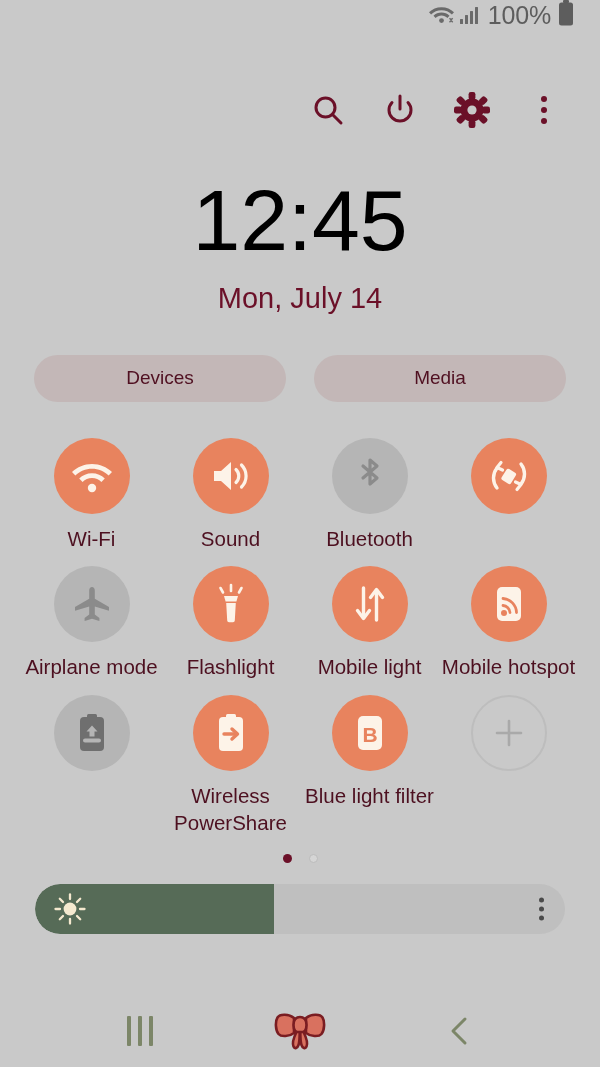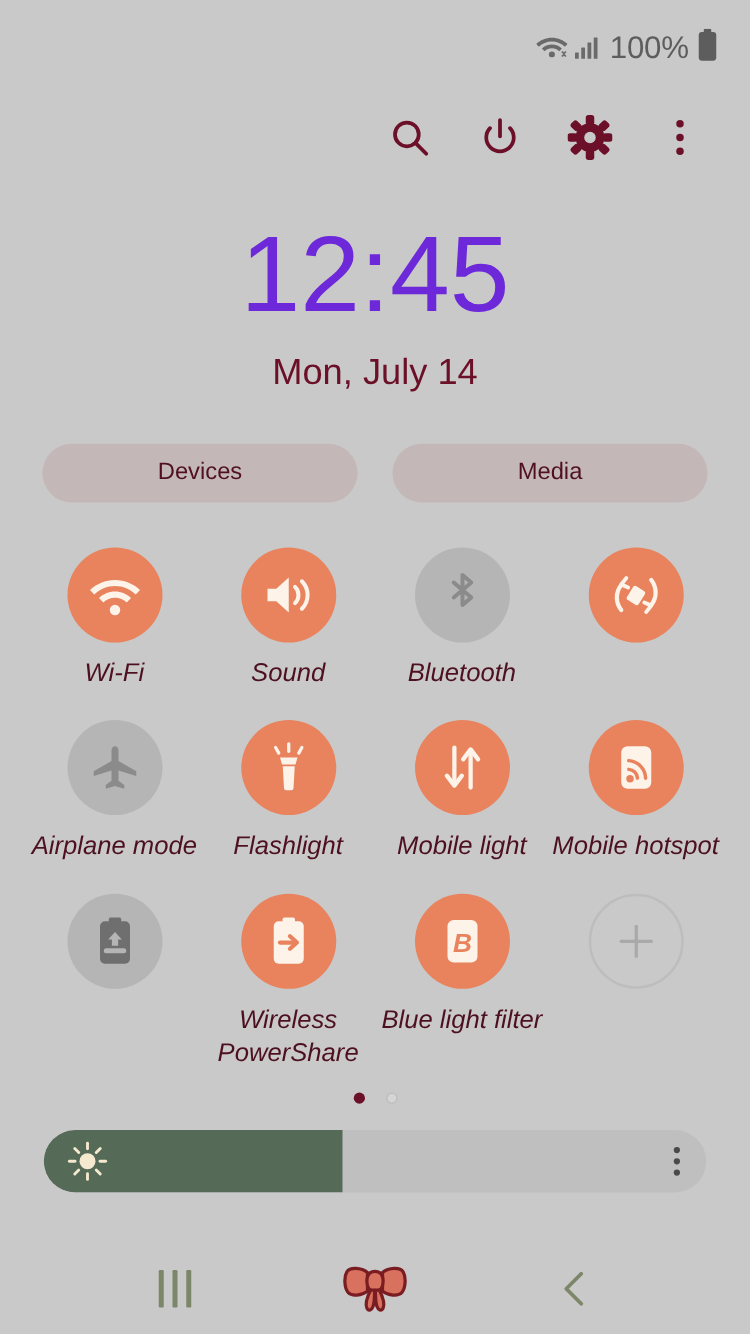--- a/index.html
+++ b/index.html
@@ -13,21 +13,21 @@
     font-family: "Liberation Sans", sans-serif;
     overflow: hidden;
     position: relative;
     -webkit-font-smoothing: antialiased;
   }
 
   
   .status-bar {
     height: 76px;
     display: flex;
-    align-items: center;
+    align-items: flex-start;
     justify-content: flex-end;
     padding: 0 26px 0 0;
     box-sizing: border-box;
   }
   .status-icons {
     display: flex;
     align-items: center;
     gap: 5px;
     color: #6a6a6a;
   }
@@ -84,21 +84,21 @@
   }
 
   
   .clock-area {
     text-align: center;
     margin-top: 42px;
   }
   .clock-time {
     font-size: 86px;
     line-height: 0.95;
-    color: #6d28d9;
+    color: #000000;
     font-weight: 300;
     letter-spacing: 0px;
   }
   .clock-date {
     margin-top: 20px;
     font-size: 29px;
     color: #6b1028;
     font-weight: 400;
   }
 
@@ -123,22 +123,21 @@
     cursor: pointer;
   }
 
   
   .qs-grid {
     display: grid;
     grid-template-columns: repeat(4, 1fr);
     padding: 0 22px;
     margin-top: 22px;
     box-sizing: border-box;
-    row-gap: 10px;
-    font-style: italic;
+    row-gap: 0px;
   }
   .qs-cell {
     display: flex;
     flex-direction: column;
     align-items: center;
     cursor: pointer;
     padding-top: 14px;
   }
   .qs-circle {
     width: 76px;

